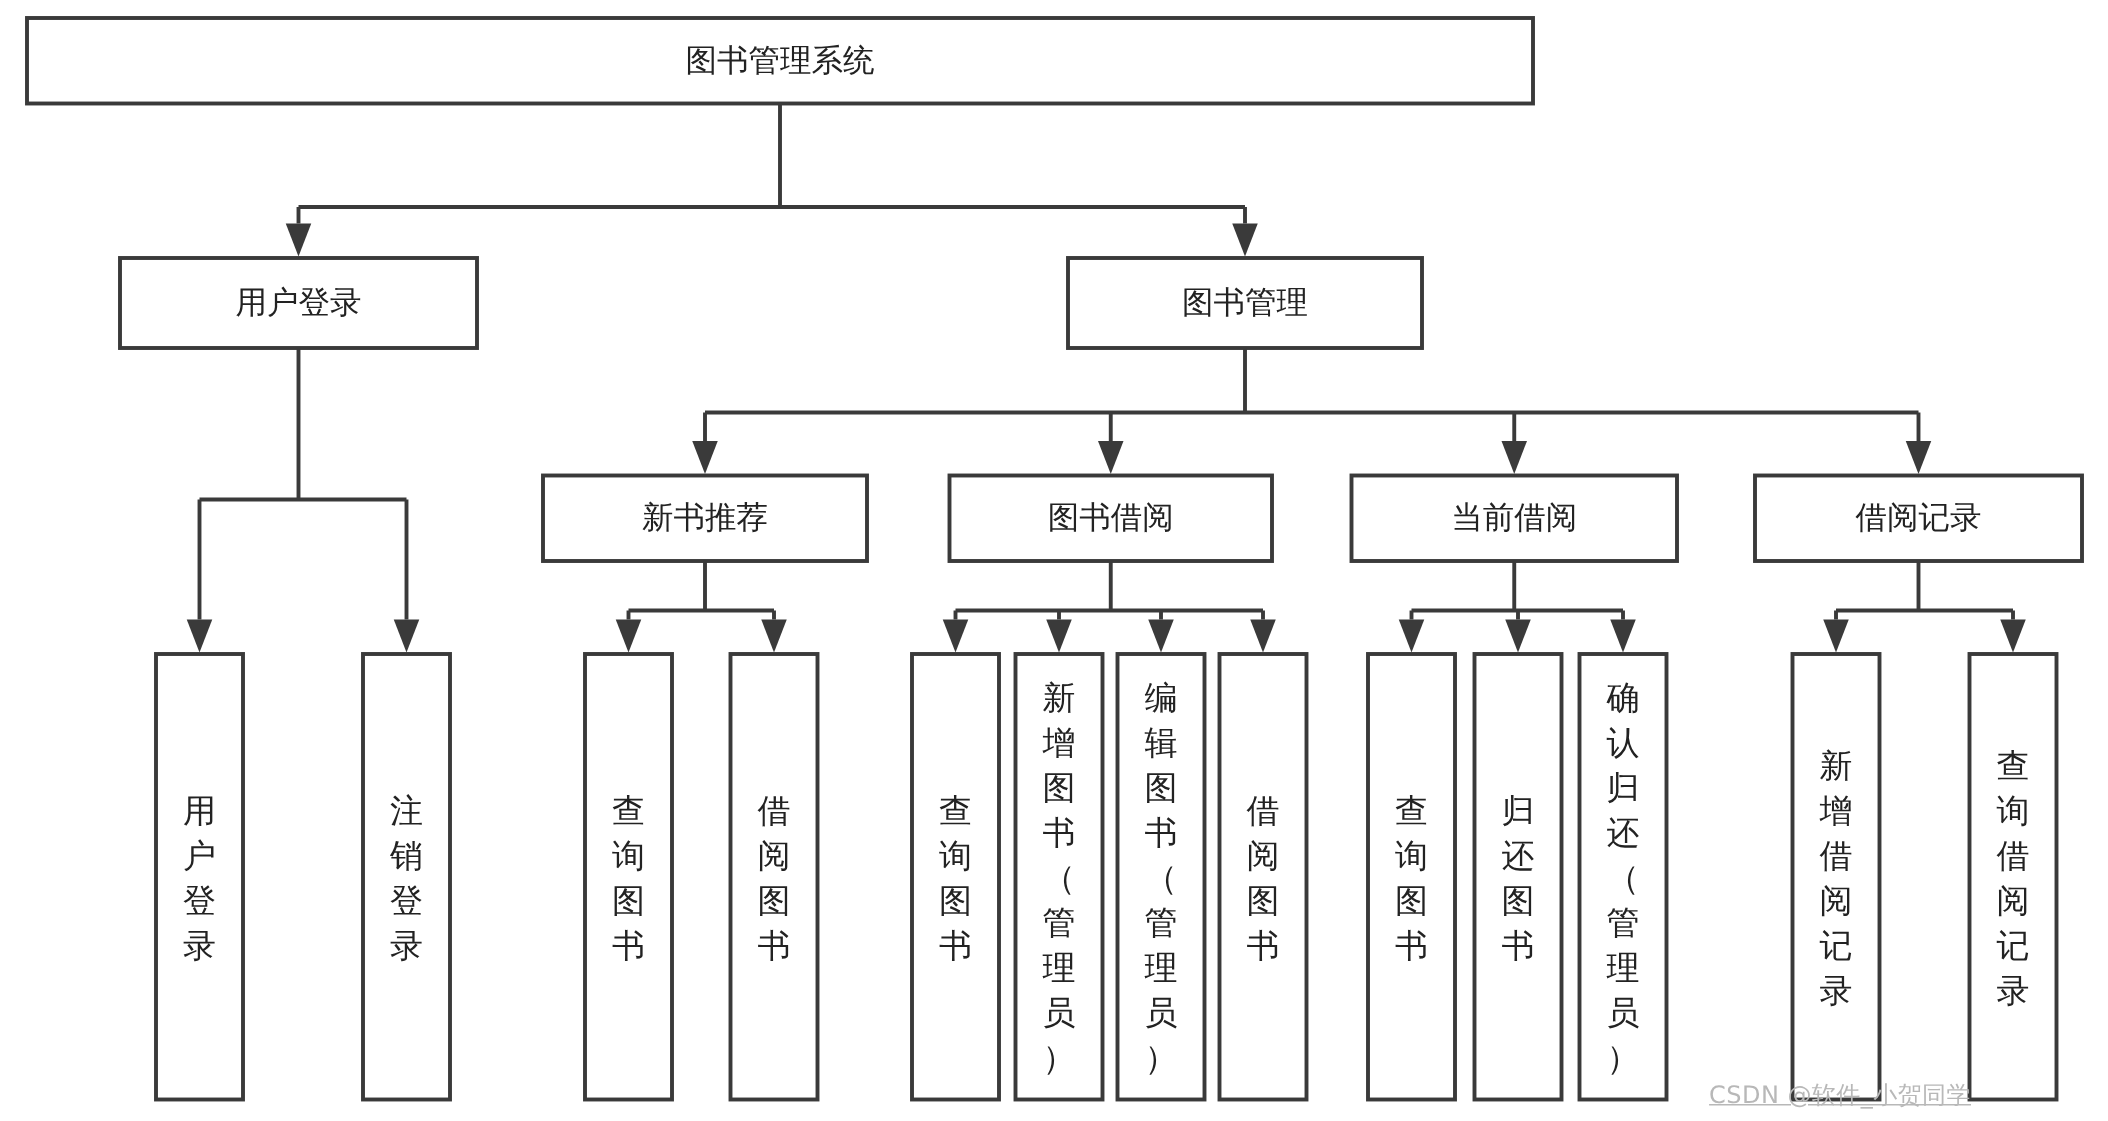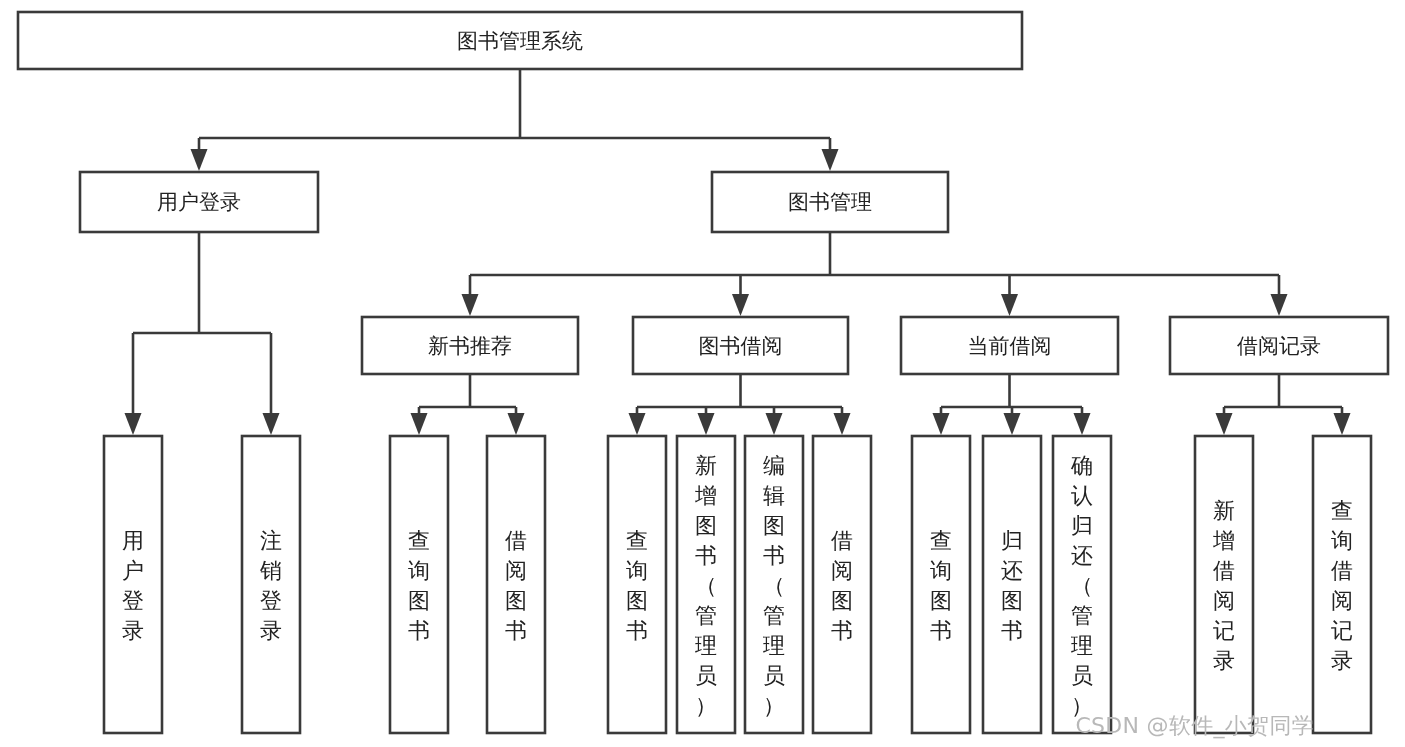--- a/index.html
+++ b/index.html
@@ -59,25 +59,26 @@
     font-family: "DejaVu Sans", "Liberation Sans", sans-serif;
     font-size: 22px;
     fill: #222222;
     text-anchor: middle;
   }
   .watermark-text {
     position: absolute;
     right: 8px;
     bottom: 6px;
     font-family: "DejaVu Sans", "Liberation Sans", sans-serif;
-    font-size: 22px;
+    font-size: 16px;
     color: #b8b8b8;
     white-space: nowrap;
     letter-spacing: 0.3px;
     user-select: none;
+    text-decoration: underline;
   }
 </style>
 </head>
 <body>
 
 <div id="diagram-root">
   <svg id="tree-svg" viewBox="0 0 1405 747" xmlns="http://www.w3.org/2000/svg">
     <g id="edges-layer">
         <g>
           <path class="connector" d="M 520 69 L 520 138"></path>

